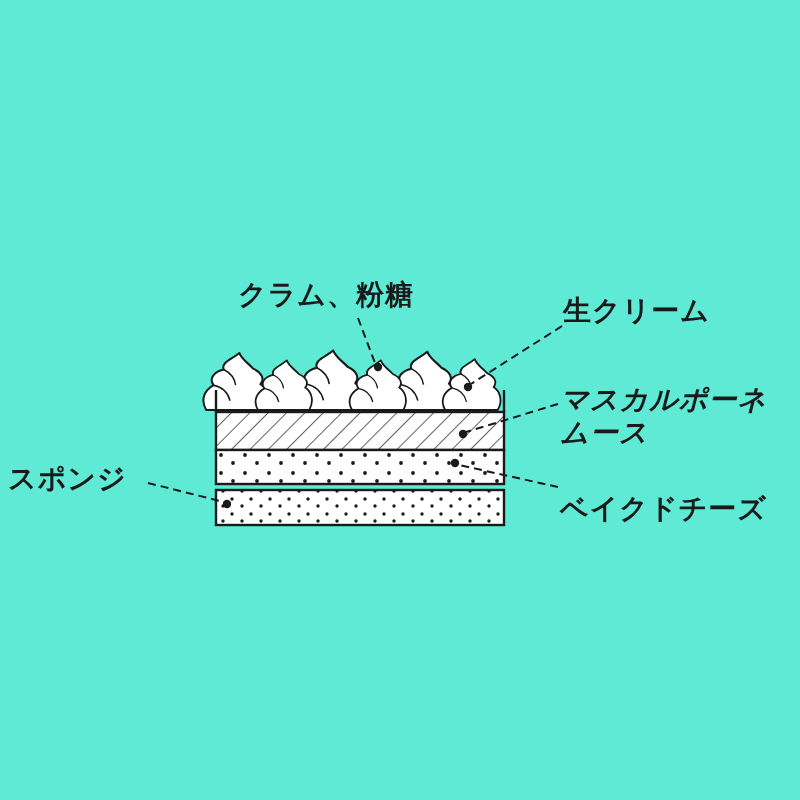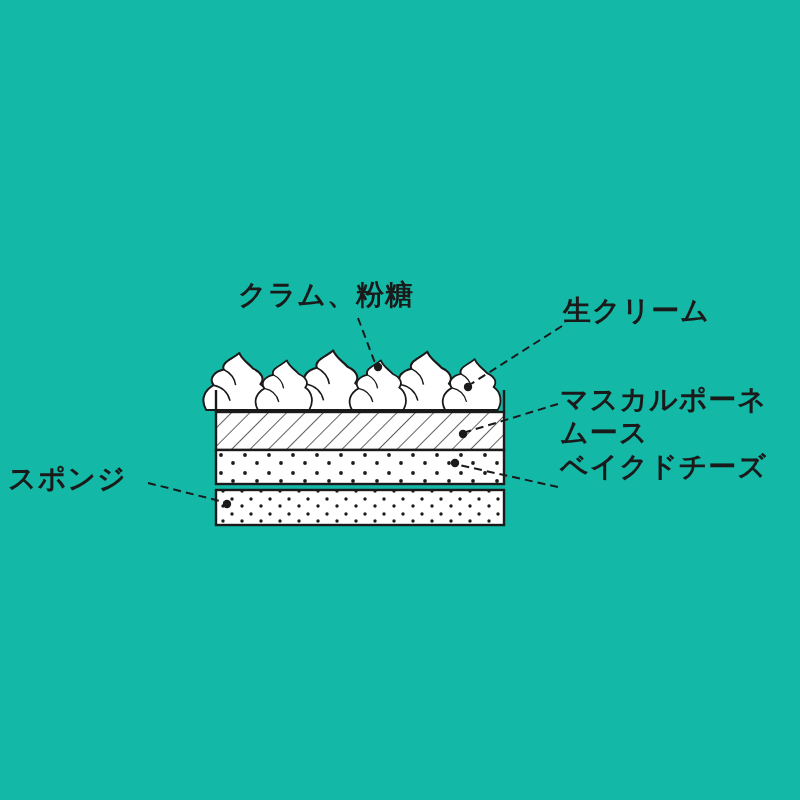--- a/index.html
+++ b/index.html
@@ -1,37 +1,37 @@
 <!DOCTYPE html>
 <html><head>
 <meta charset="utf-8">
 <style>
   html,body{margin:0;padding:0;background:#ffffff;}
   .stage{
     position:relative;
     width:800px;height:800px;
-    background:#14b8a6;
+    background:#5eead4;
     overflow:hidden;
     font-family:"DejaVu Sans","Liberation Sans",sans-serif;
   }
   .diagram-svg{position:absolute;left:0;top:0;}
   .label{
     position:absolute;
     color:#1a1a1a;
     font-size:28px;
     font-weight:600;
     letter-spacing:1px;
     line-height:33px;
     white-space:pre-line;
     user-select:none;
   }
   .label-crumb{left:238px;top:278px;}
   .label-cream{left:563px;top:296px;font-family:Liberation Mono, monospace;}
-  .label-mousse{left:560px;top:383px;}
-  .label-cheese{left:560px;top:450px;text-align:right;}
+  .label-mousse{left:560px;top:383px;font-style:italic;}
+  .label-cheese{left:560px;top:492px;text-align:right;}
   .label-sponge{left:8px;top:462px;}
 </style>
 </head>
 <body>
 
 <div class="stage">
 
   <svg class="diagram-svg" width="800" height="800" viewBox="0 0 800 800">
     <defs>
       <pattern id="hatch" width="13" height="13" patternUnits="userSpaceOnUse" patternTransform="rotate(45)">

